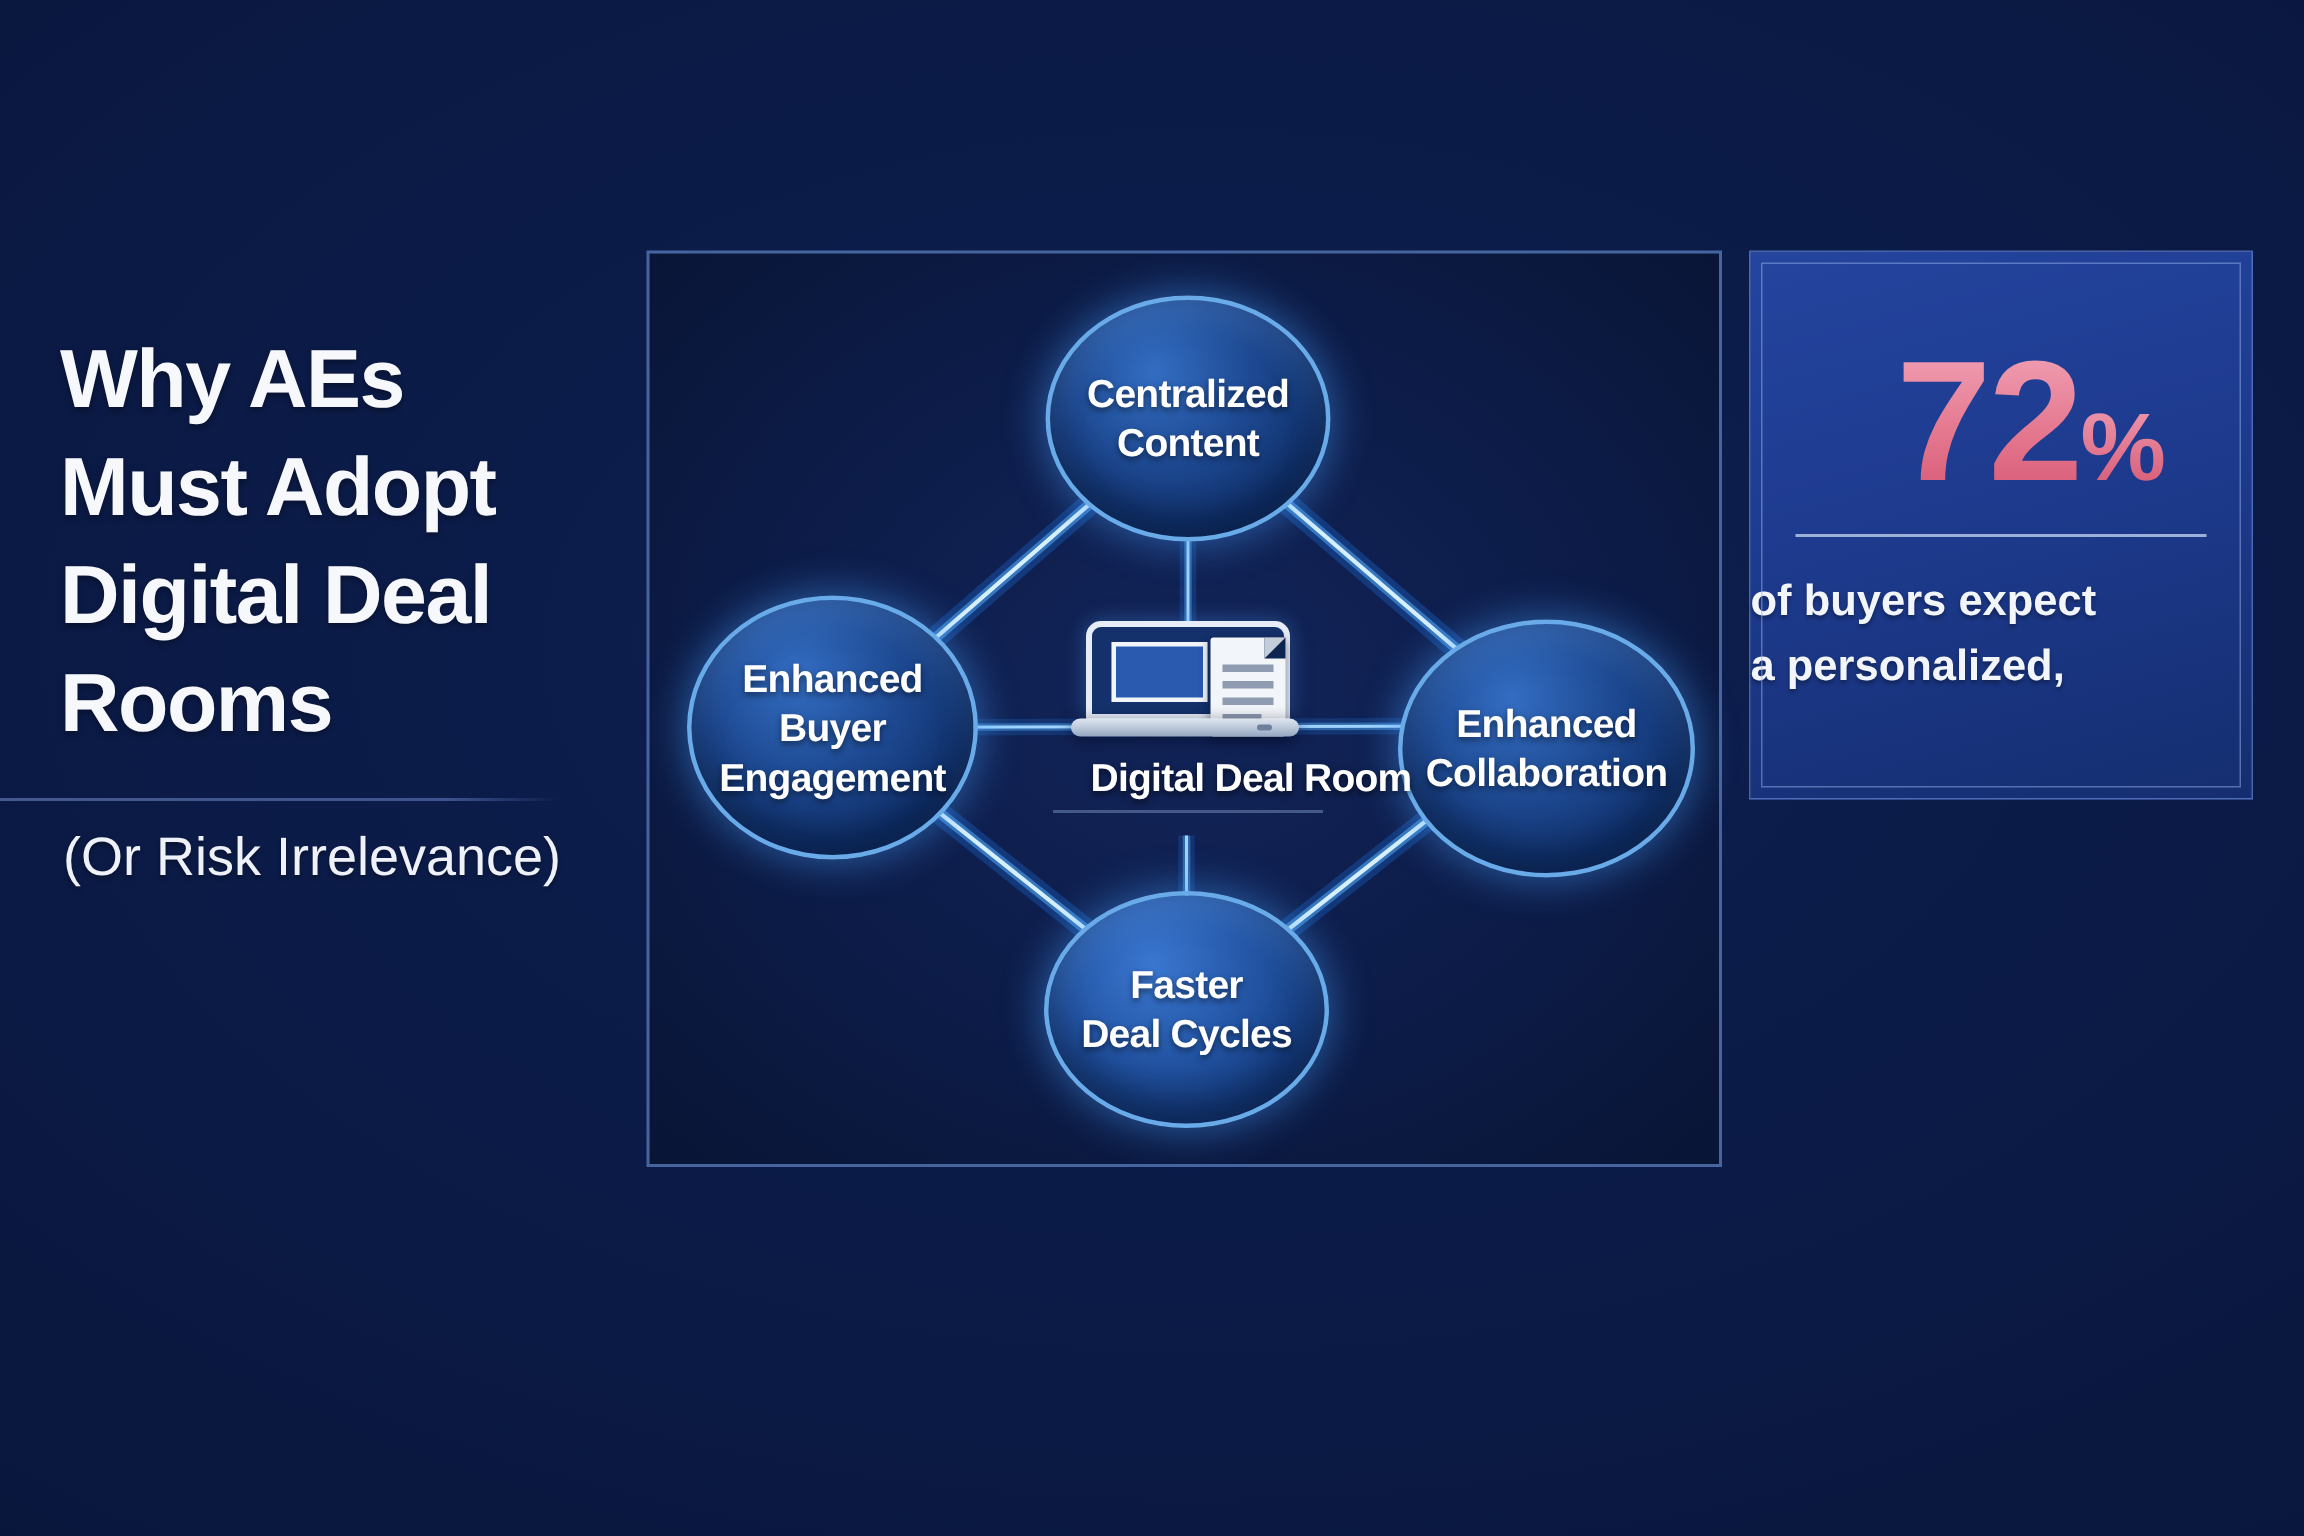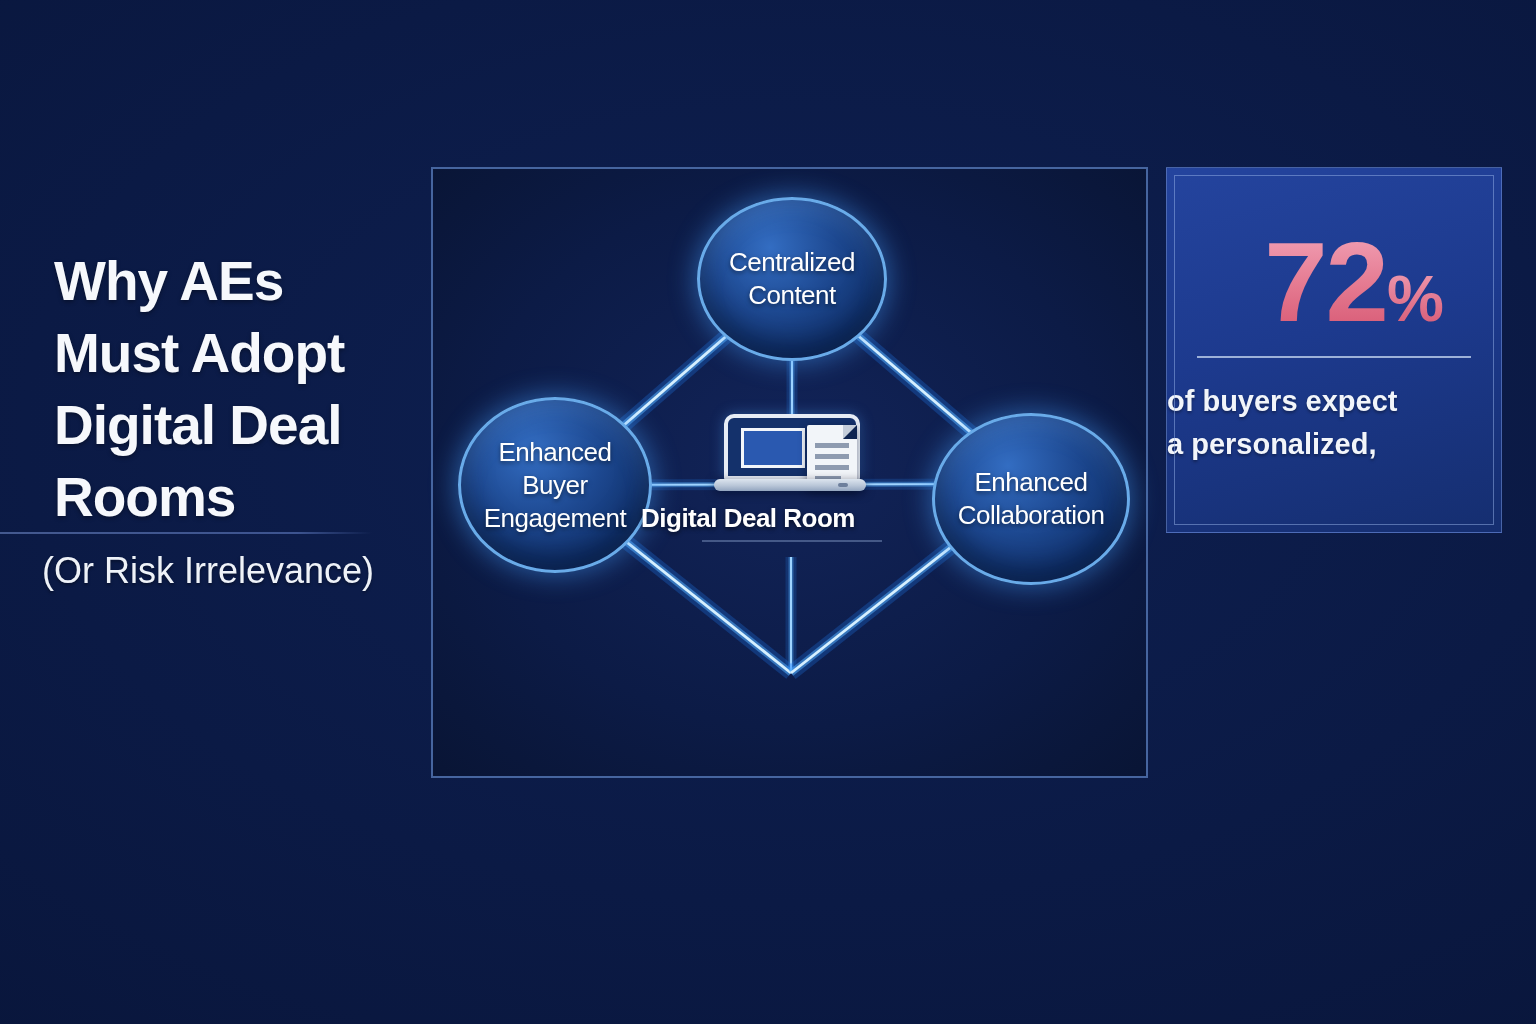--- a/index.html
+++ b/index.html
@@ -5,21 +5,21 @@
   * { margin:0; padding:0; box-sizing:border-box; }
   html,body { background:#05102c; }
   .slide {
     position:relative; width:1536px; height:1024px; overflow:hidden;
     font-family:"Liberation Sans", sans-serif;
     background:
       radial-gradient(120% 110% at 52% 42%, #0e2052 0%, #0b1a45 42%, #071232 100%);
   }
 
   
-  .title-block { position:absolute; left:40px; top:245px; width:380px;margin-left:14px; }
+  .title-block { position:absolute; left:40px; top:216px; width:380px; }
   .title-line {
     color:#f6f8fc; font-weight:bold; font-size:55px; line-height:72px;
     letter-spacing:-1px; text-shadow:0 2px 4px rgba(0,0,0,.35);
   }
   .title-divider {
     position:absolute; left:0; top:532px; width:372px; height:2px;
     background:linear-gradient(90deg, #44598f 0%, #3d5490 80%, rgba(61,84,144,0) 100%);
   }
   .subtitle {
     position:absolute; left:42px; top:549px; width:400px;
@@ -36,21 +36,21 @@
   .connectors { position:absolute; left:0; top:0; width:717px; height:611px; }
 
   .node {
     position:absolute; border-radius:50%;
     background:radial-gradient(circle at 38% 30%, #336dc2 0%, #1d4890 42%, #11336f 72%, #0d2a5c 100%);
     border:3px solid #69abe9;
     box-shadow:0 0 26px 3px rgba(70,160,255,.45), inset 0 -14px 28px rgba(2,12,40,.55), inset 0 10px 22px rgba(130,190,255,.22);
     display:flex; flex-direction:column; align-items:center; justify-content:center;
   }
   .node-line {
-    color:#ffffff; font-weight:normal; font-size:26px; line-height:33px;
+    color:#ffffff; font-weight:bold; font-size:26px; line-height:33px;
     text-align:center; text-shadow:0 2px 4px rgba(0,0,0,.5); letter-spacing:-0.5px;
   }
   .node-top    { left:264px; top:28px;  width:190px; height:164px; }
   .node-left   { left:25px;  top:228px; width:194px; height:176px; }
   .node-right  { left:499px; top:244px; width:198px; height:172px; }
   .node-bottom { left:263px; top:425px; width:190px; height:158px;
     background:radial-gradient(circle at 38% 30%, #3a77d0 0%, #2253a2 45%, #143a7c 75%, #0f2f64 100%); }
 
   
   .laptop-lid {
@@ -75,21 +75,21 @@
   .doc-bar { position:absolute; left:8px; width:34px; height:5px; background:#8e9bb0; }
   .doc-bar:nth-of-type(2){ top:18px; } .doc-bar:nth-of-type(3){ top:29px; }
   .doc-bar:nth-of-type(4){ top:40px; } .doc-bar:nth-of-type(5){ top:51px; width:26px; }
   .laptop-base {
     position:absolute; left:281px; top:310px; width:152px; height:12px;
     border-radius:6px; background:linear-gradient(180deg,#dde5ef 0%, #b9c6d8 55%, #93a5bf 100%);
     box-shadow:0 2px 10px rgba(0,8,30,.5);
   }
   .laptop-base-dot { position:absolute; right:18px; top:4px; width:10px; height:4px; border-radius:2px; background:#6d7f9c; }
   .center-label {
-    position:absolute; left:208px; top:334px; width:300px; text-align:left;
+    position:absolute; left:208px; top:334px; width:300px; text-align:right;
     color:#ffffff; font-weight:bold; font-size:26px; letter-spacing:-0.5px;
     text-shadow:0 2px 4px rgba(0,0,0,.55);
   }
   .center-underline {
     position:absolute; left:269px; top:371px; width:180px; height:2px;
     background:rgba(170,195,235,.35);
   }
 
   
   .stat-box {
@@ -174,20 +174,24 @@
     </div>
     <div class="node node-left">
       <div class="node-line">Enhanced</div>
       <div class="node-line">Buyer</div>
       <div class="node-line">Engagement</div>
     </div>
     <div class="node node-right">
       <div class="node-line">Enhanced</div>
       <div class="node-line">Collaboration</div>
     </div>
+    <div class="node node-bottom">
+      <div class="node-line">Faster</div>
+      <div class="node-line">Deal Cycles</div>
+    </div>
 
     <div class="laptop-lid">
       <div class="laptop-screen-inner"></div>
     </div>
     <div class="doc">
       <div class="doc-fold"></div>
       <div class="doc-bar"></div>
       <div class="doc-bar"></div>
       <div class="doc-bar"></div>
       <div class="doc-bar"></div>

